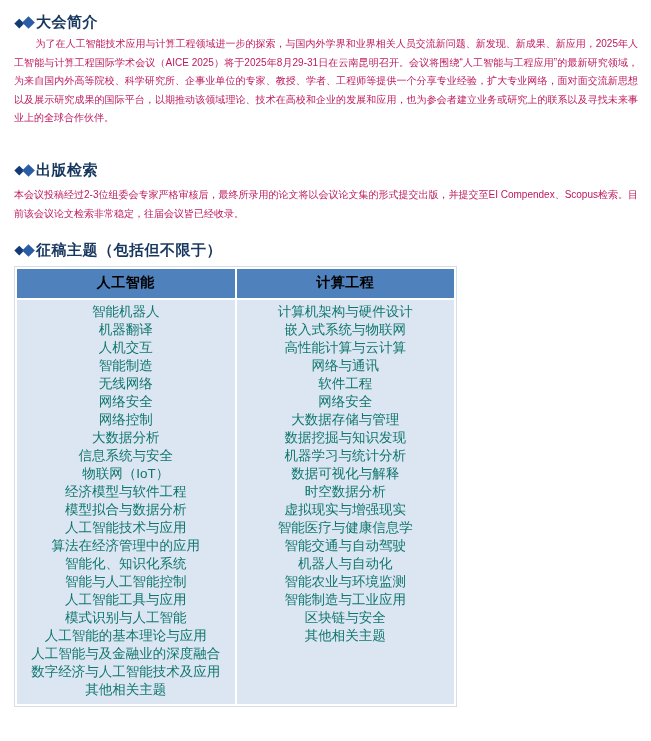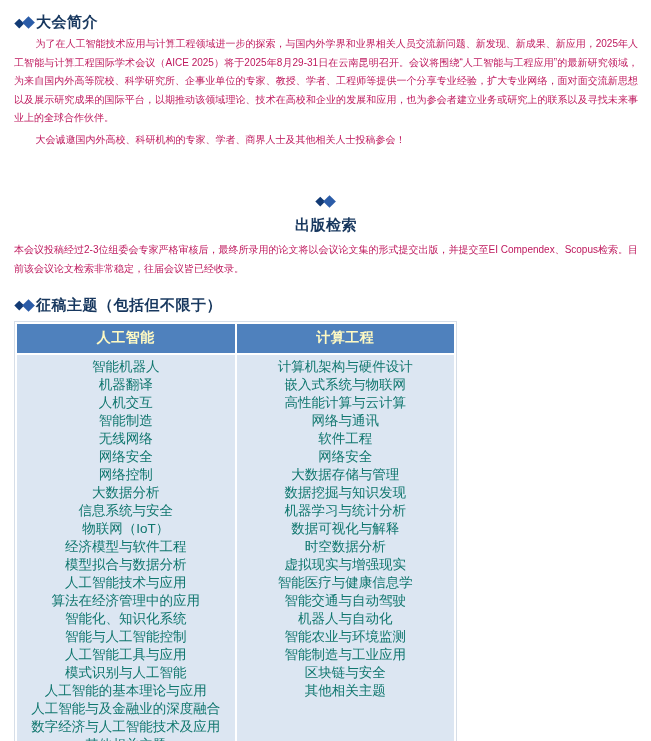--- a/index.html
+++ b/index.html
@@ -4,56 +4,55 @@
 <style>
   html,body{margin:0;padding:0;}
   body{
     width:651px;height:741px;background:#ffffff;overflow:hidden;
     font-family:"Liberation Sans",sans-serif;color:#17375e;
     -webkit-font-smoothing:antialiased;
   }
   .page{padding:13px 13px 0 14px;}
   .sec-head{display:flex;align-items:center;margin:0;text-align:right;}
   .sec-head .h-text{font-weight:700;font-size:15px;color:#17375e;letter-spacing:.5px;}
-  .mt-pub{margin-top:44px;flex-direction:column;}
+  .mt-pub{margin-top:33px;}
   .mt-topics{margin-top:18px;}
   .dicon{position:relative;width:22px;height:15px;display:inline-block;flex:0 0 22px;}
   .dicon .d1{position:absolute;left:2px;top:4.5px;width:6.5px;height:6.5px;background:#123a75;transform:rotate(45deg);}
   .dicon .d2{position:absolute;left:10px;top:3px;width:9px;height:9px;background:#2b5ca8;transform:rotate(45deg);}
   .para{margin:3px 0 0;font-size:10px;line-height:18.6px;text-align:justify;color:#be185d;}
   .indent{text-indent:2.15em;}
   .para.pub{line-height:19px;margin-top:5px;}
   table.topics{
     width:443px;margin-top:6px;
     border:1px solid #d6dee8;border-collapse:separate;border-spacing:2px;background:#ffffff;
     table-layout:fixed;
   }
   table.topics th{
-    background:#4f81bd;color:#fef9c3;font-size:14px;font-weight:700;
+    background:#4f81bd;color:#000000;font-size:14px;font-weight:700;
     height:27px;text-align:center;vertical-align:middle;letter-spacing:.5px;
   }
   table.topics td{
     background:#dce6f2;text-align:center;vertical-align:top;padding:3px 0 5px;
   }
   .topic{font-size:13.5px;line-height:18px;color:#0f766e;white-space:nowrap;}
 </style>
 </head>
 <body>
 
 <div class="page">
 
   <div class="sec-head">
     <span class="dicon">
         <i class="d1"></i>
         <i class="d2"></i>
       </span>
     <span class="h-text">大会简介</span>
   </div>
   <p class="para indent">为了在人工智能技术应用与计算工程领域进一步的探索，与国内外学界和业界相关人员交流新问题、新发现、新成果、新应用，2025年人工智能与计算工程国际学术会议（AICE 2025）将于2025年8月29-31日在云南昆明召开。会议将围绕“人工智能与工程应用”的最新研究领域，为来自国内外高等院校、科学研究所、企事业单位的专家、教授、学者、工程师等提供一个分享专业经验，扩大专业网络，面对面交流新思想以及展示研究成果的国际平台，以期推动该领域理论、技术在高校和企业的发展和应用，也为参会者建立业务或研究上的联系以及寻找未来事业上的全球合作伙伴。</p>
-  <p class="para indent">大会诚邀国内外高校、科研机构的专家、学者、商界人士及其他相关人士投稿参会！</p>
 
   <div class="sec-head mt-pub">
     <span class="dicon">
         <i class="d1"></i>
         <i class="d2"></i>
       </span>
     <span class="h-text">出版检索</span>
   </div>
   <p class="para pub">本会议投稿经过2-3位组委会专家严格审核后，最终所录用的论文将以会议论文集的形式提交出版，并提交至EI Compendex、Scopus检索。目前该会议论文检索非常稳定，往届会议皆已经收录。</p>
 

